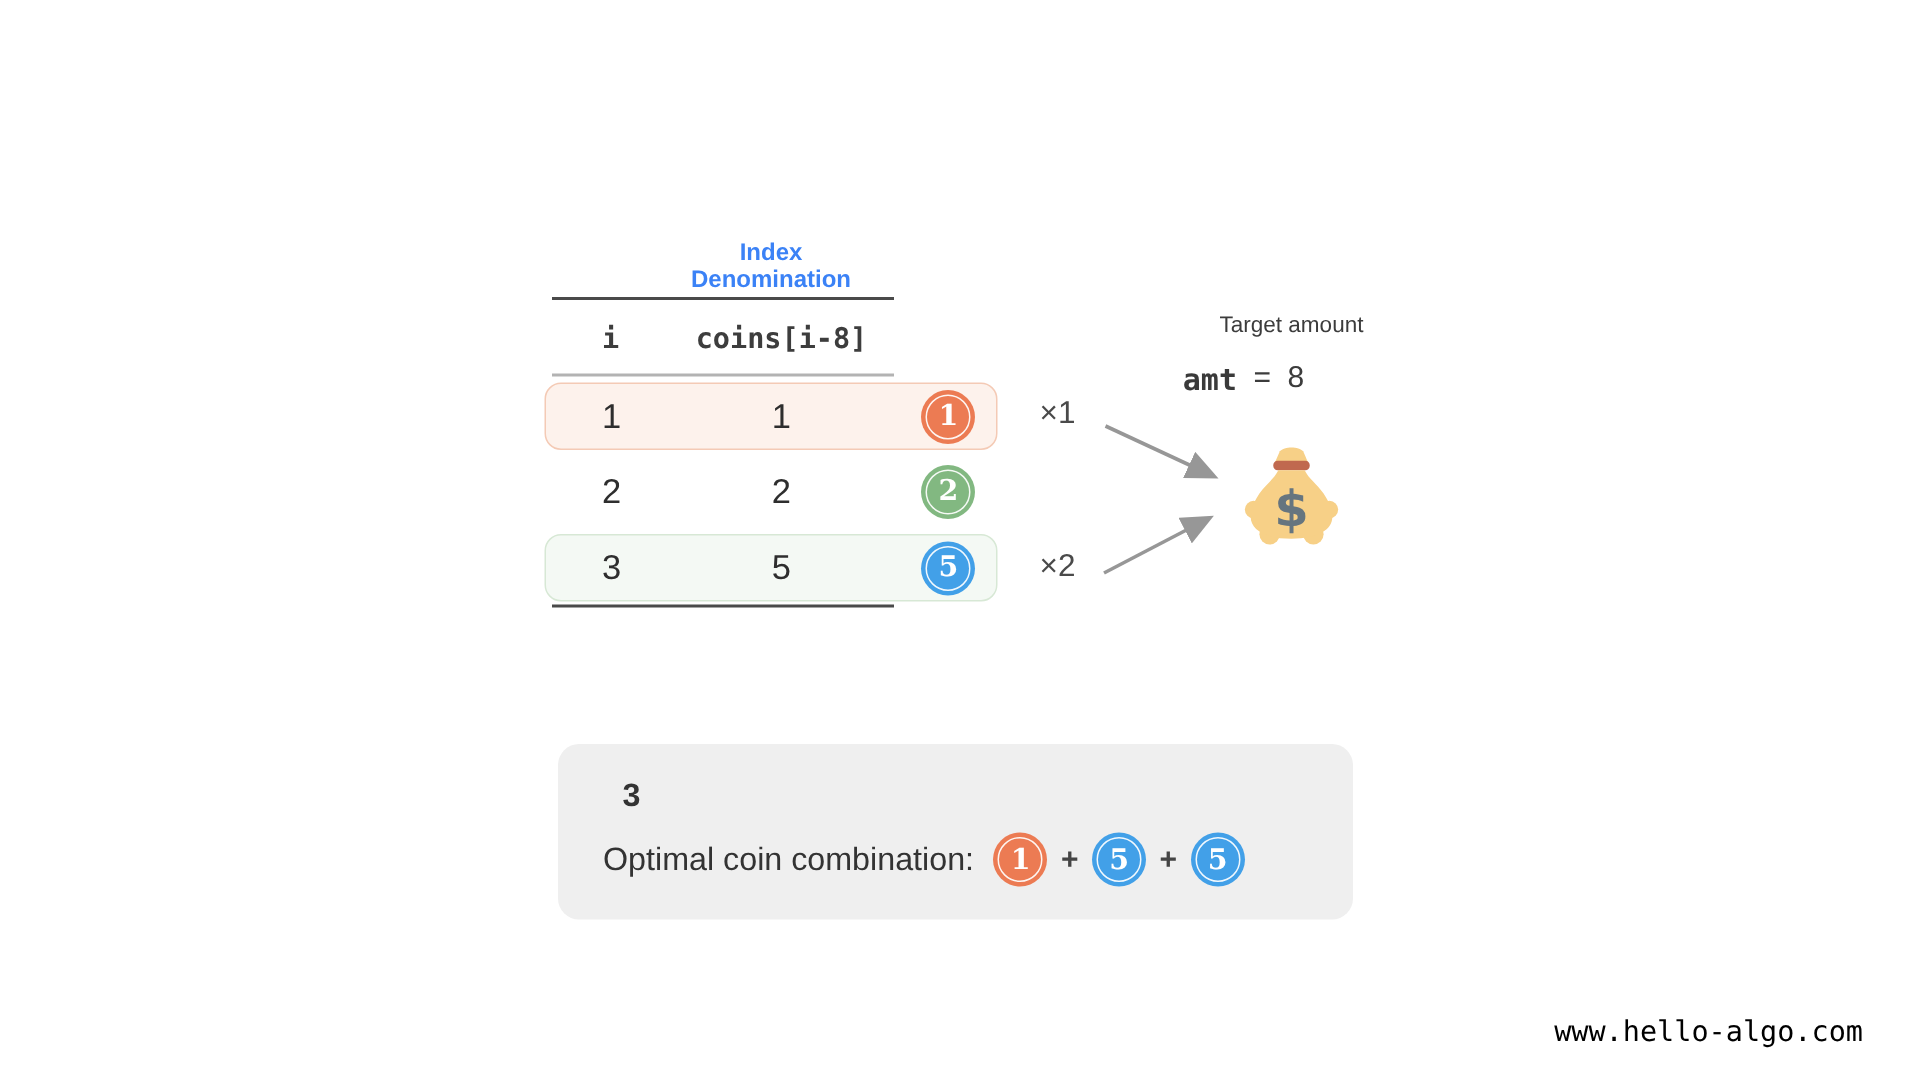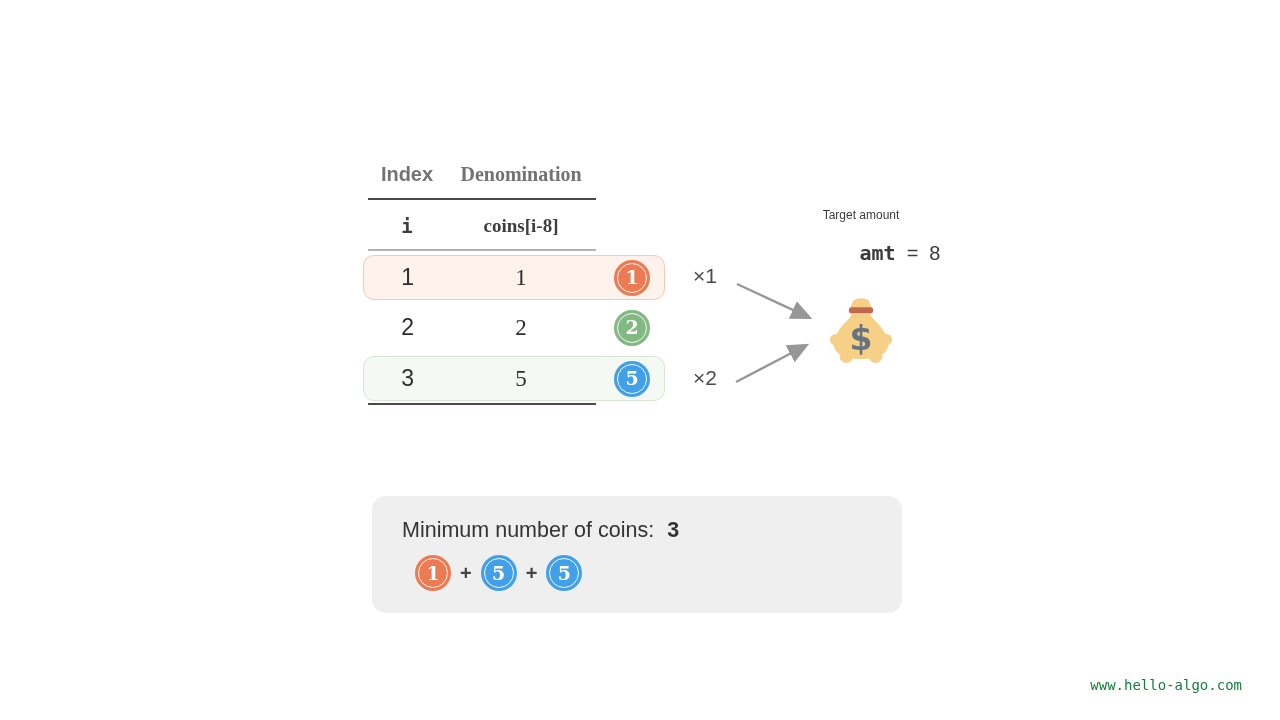--- a/index.html
+++ b/index.html
@@ -9,24 +9,24 @@
     background: #ffffff;
     position: relative;
     overflow: hidden;
     color: #333333;
   }
   .abs { position: absolute; }
 
   
   .thead-row, .chead-row { display: flex; align-items: center; }
   .cell-i   { width: 88px;  text-align: center; }
-  .cell-d   { width: 140px; text-align: center; font-family: Liberation Serif, serif; }
+  .cell-d   { width: 140px; text-align: center; }
   .cell-c   { width: 74px;  display: flex; justify-content: center; }
   .thead-row { left: 363px; top: 160px; height: 28px; width: 302px;
-               font-weight: bold; font-size: 20px; color: #737373; }
+               font-weight: bold; font-size: 16px; color: #3b82f6; flex-direction: column; }
   .chead-row { left: 363px; top: 211px; height: 30px; width: 302px;
                font-family: "DejaVu Sans Mono", "Liberation Mono", monospace;
                font-weight: bold; font-size: 19px; color: #3d3d3d; }
   .rule { height: 2px; left: 368px; width: 228px; }
   .rule-dark  { background: #4a4a4a; }
   .rule-light { background: #b3b3b3; }
 
   .trow {
     left: 363px; width: 302px; height: 45px;
     display: flex; align-items: center;
@@ -48,23 +48,23 @@
     border: 1.6px solid rgba(255,255,255,0.92); border-radius: 50%;
   }
   .coin .num {
     font-family: "DejaVu Serif", "Liberation Serif", serif;
     font-weight: bold; font-size: 19px; color: #ffffff; line-height: 1;
   }
 
   
   .times { font-size: 21px; color: #4a4a4a; }
   .target-label { left: 761px; top: 208px; width: 200px; text-align: center;
-                  font-size: 12px; color: #3c3c3c; }
-  .target-amt { left: 800px; top: 241px; width: 200px;
-                display: flex; justify-content: center; align-items: center;
+                  font-size: 15px; color: #3c3c3c; }
+  .target-amt { left: 729px; top: 241px; width: 200px;
+                display: flex; justify-content: center; 
                 gap: 11px; font-size: 20px; color: #3c3c3c; }
   .target-amt .var {
     font-family: "DejaVu Sans Mono", "Liberation Mono", monospace;
     font-weight: bold; font-size: 20px; color: #3a3a3a;
   }
 
   
   .summary {
     left: 372px; top: 496px; width: 530px; height: 117px;
     background: #efefef; border-radius: 14px;
@@ -72,21 +72,21 @@
     gap: 12px; padding: 0 0 0 30px;
   }
   .summary-line { display: flex; align-items: center; font-size: 21.5px; color: #333333; }
   .summary-line .bold-val { font-weight: bold; margin-left: 13px; }
   .summary-line .combo { display: flex; align-items: center; gap: 9px; margin-left: 13px; }
   .summary-line .plus { font-weight: bold; font-size: 20px; color: #444444; }
 
   .watermark {
     right: 38px; top: 677px;
     font-family: "DejaVu Sans Mono", "Liberation Mono", monospace;
-    font-size: 14px; color: #15803d;
+    font-size: 19px; color: #000000;
   }
 </style>
 </head>
 <body>
 
 <div>
 
   <div class="abs thead-row">
     <span class="cell-i">Index</span>
     <span class="cell-d">Denomination</span>
@@ -159,24 +159,24 @@
     <circle cx="10" cy="46" r="6" style="fill: rgb(247, 208, 135);"></circle>
     <circle cx="62" cy="46" r="6" style="fill: rgb(247, 208, 135);"></circle>
     <circle cx="21" cy="63" r="7" style="fill: rgb(247, 208, 135);"></circle>
     <circle cx="51" cy="63" r="7" style="fill: rgb(247, 208, 135);"></circle>
     <path d="M27 19 h18 c3 6 8 9 13 16 c4 6 6 11 6 16 c0 9 -10 15 -28 15 S8 60 8 51 c0 -5 2 -10 6 -16 c5 -7 10 -10 13 -16 z" style="fill: rgb(247, 208, 135);"></path>
     <text x="36" y="57" text-anchor="middle" style="font-family: &quot;DejaVu Sans&quot;, sans-serif; font-weight: bold; font-size: 34px; fill: rgb(102, 117, 127);">$</text>
   </svg>
 
   <div class="abs summary">
     <div class="summary-line">
-      <span>Minimum number of coins:</span>
       <span class="bold-val">3</span>
     </div>
     <div class="summary-line">
+      <span>Optimal coin combination:</span>
       <span class="combo">
         <span class="coin" style="background-color: rgb(236, 123, 83);">
           <span class="num">1</span>
         </span>
         <span class="plus">+</span>
         <span class="coin" style="background-color: rgb(66, 160, 232);">
           <span class="num">5</span>
         </span>
         <span class="plus">+</span>
         <span class="coin" style="background-color: rgb(66, 160, 232);">

